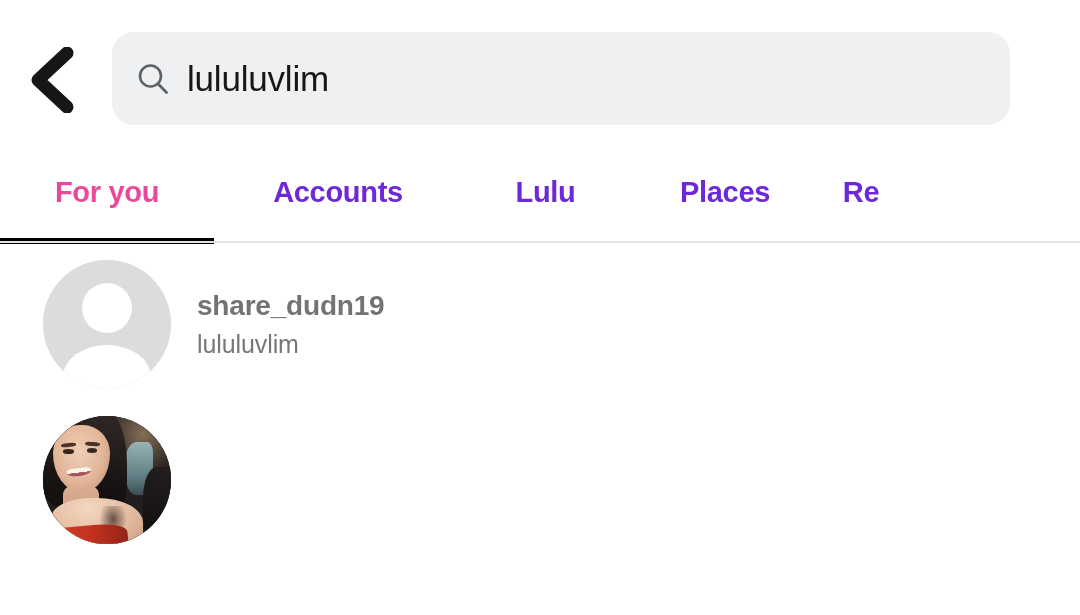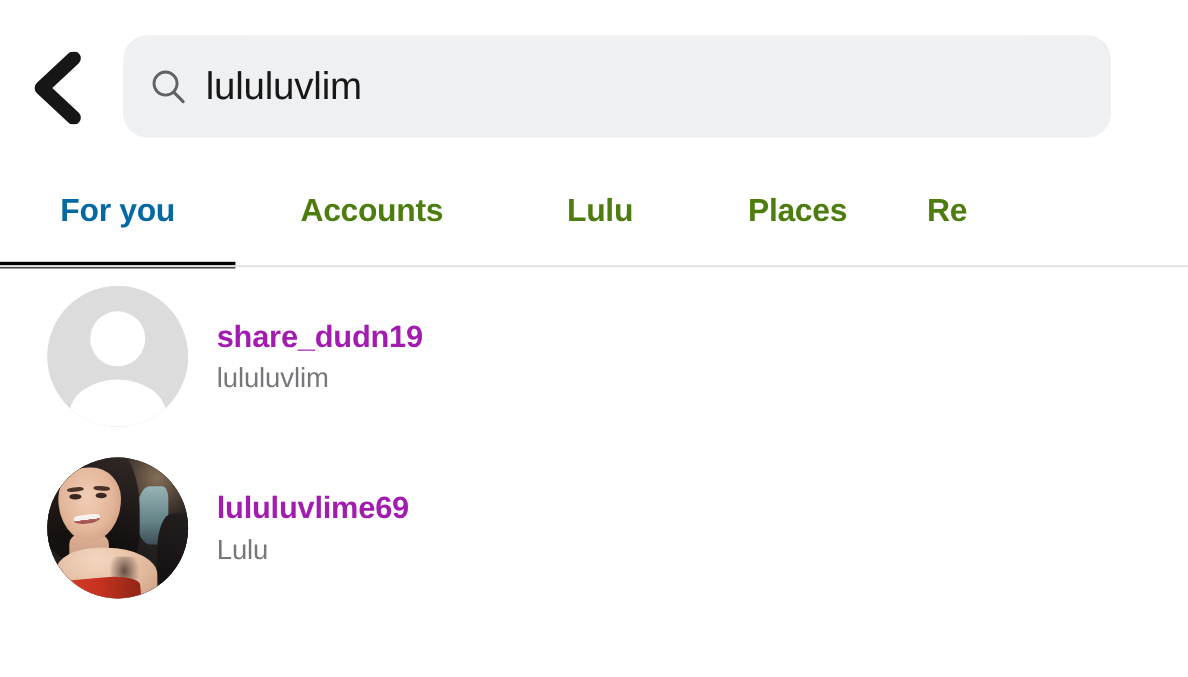--- a/index.html
+++ b/index.html
@@ -88,28 +88,28 @@
   }
   .tab {
     position: relative;
     height: 89px;
     display: flex;
     align-items: center;
     justify-content: center;
     font-size: 29px;
     font-weight: 700;
     letter-spacing: -0.3px;
-    color: #4d7c0f;
+    color: #6d28d9;
     cursor: pointer;
     flex: 0 0 auto;
     box-sizing: border-box;
     padding-bottom: 14px;
   }
   .tab.active {
-    color: #0369a1;
+    color: #ec4899;
   }
   .tab-underline {
     position: absolute;
     left: 0;
     bottom: 0;
     width: 214px;
     height: 6px;
     background: #000000;
   }
   .tabs-divider {
@@ -295,21 +295,21 @@
 
   .result-text {
     margin-left: 26px;
     display: flex;
     flex-direction: column;
     justify-content: center;
   }
   .result-username {
     font-size: 28px;
     font-weight: 700;
-    color: #a21caf;
+    color: #737373;
     letter-spacing: -0.2px;
     line-height: 1.18;
   }
   .result-subtitle {
     font-size: 25px;
     font-weight: 400;
     color: #76777a;
     letter-spacing: -0.1px;
     line-height: 1.2;
     margin-top: 7px;
@@ -397,19 +397,15 @@
       <div class="ph-chest"></div>
       <div class="ph-shadow"></div>
       <div class="ph-face"></div>
       <div class="ph-brow-l"></div>
       <div class="ph-brow-r"></div>
       <div class="ph-eye-l"></div>
       <div class="ph-eye-r"></div>
       <div class="ph-smile"></div>
       <div class="ph-dress"></div>
     </div>
-    <div class="result-text">
-      <span class="result-username">lululuvlime69</span>
-      <span class="result-subtitle">Lulu</span>
-    </div>
   </div>
 
 </div>
 
 </body></html>

